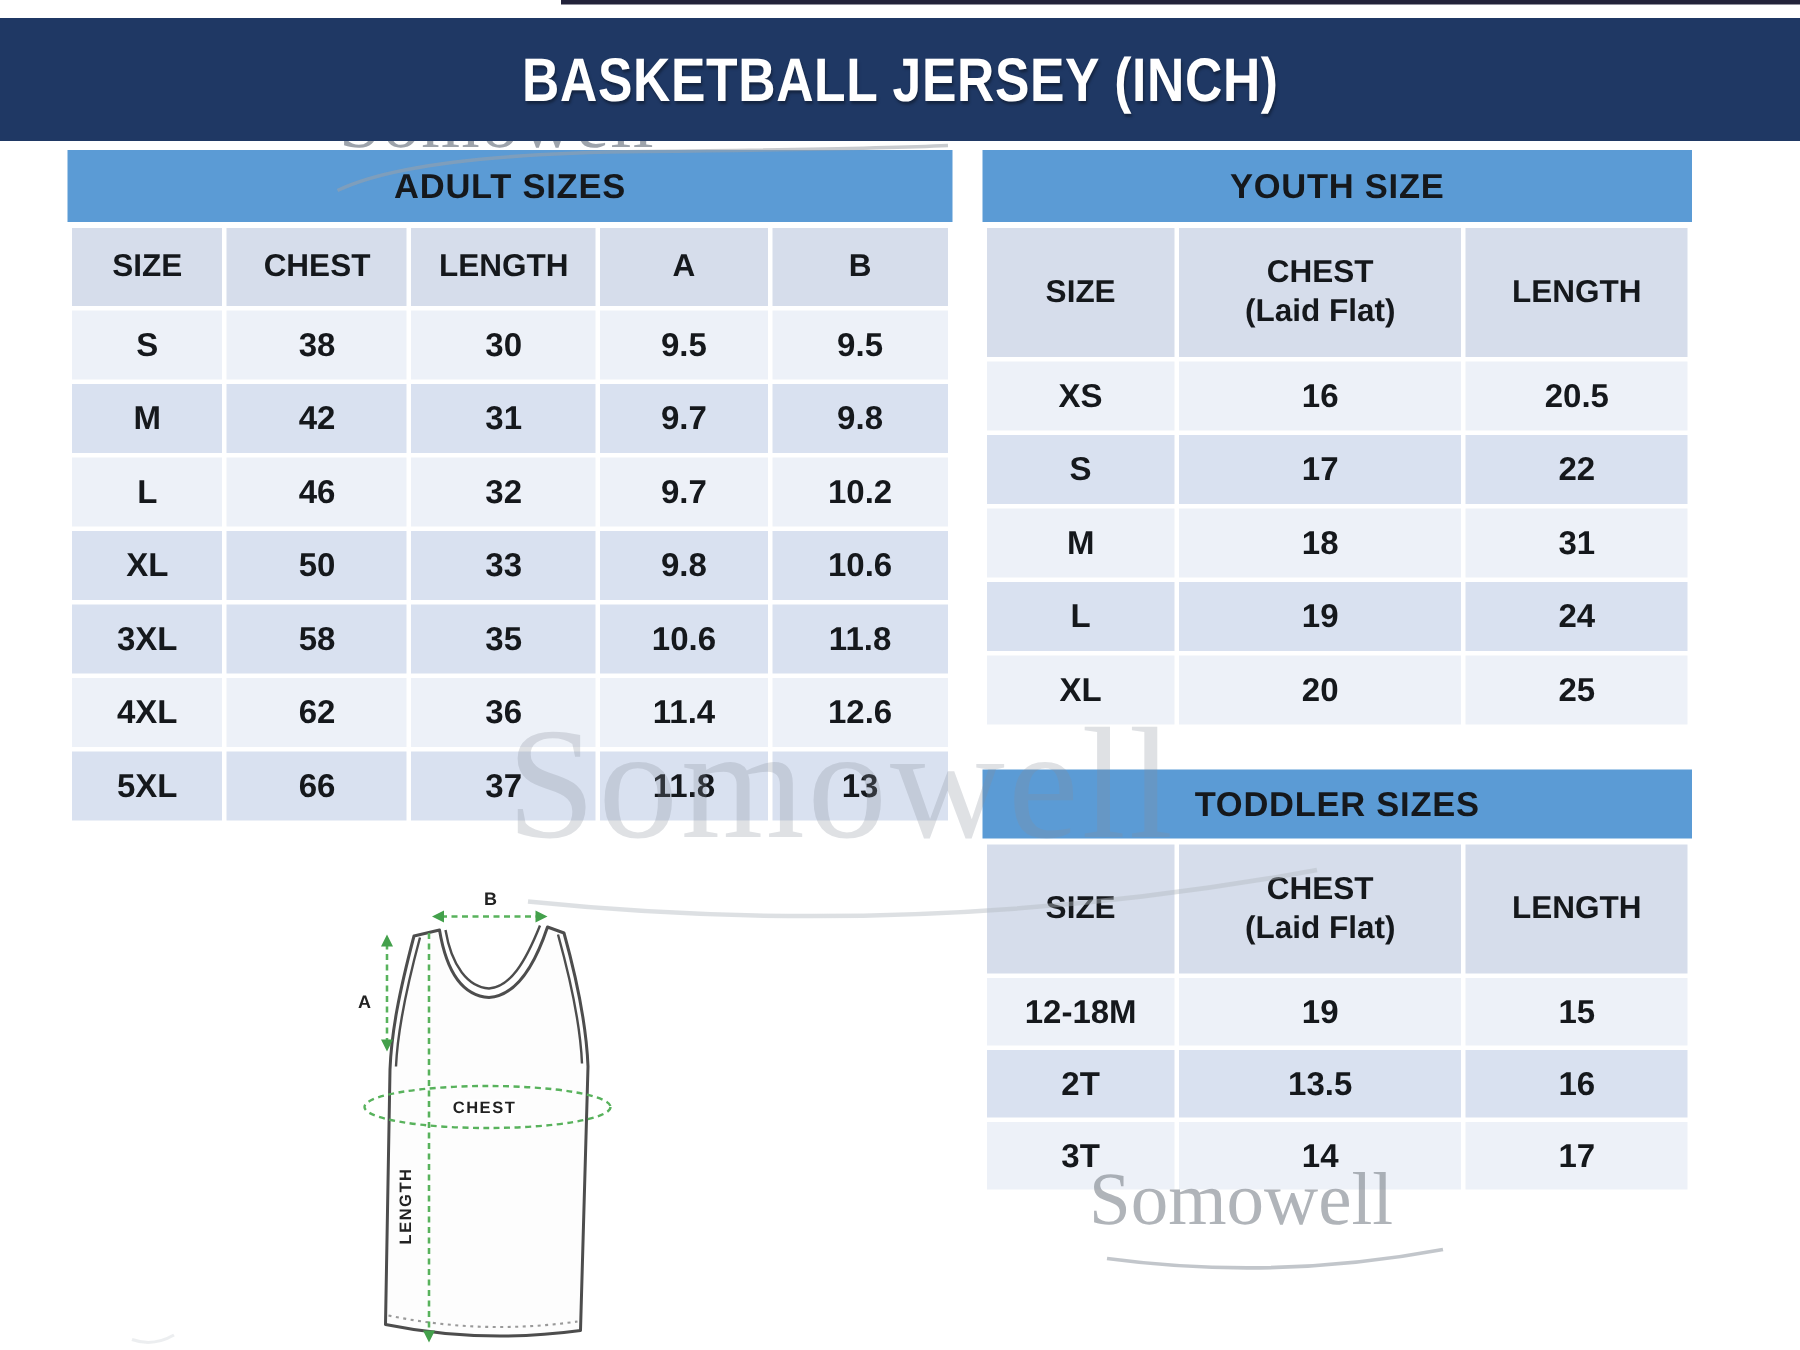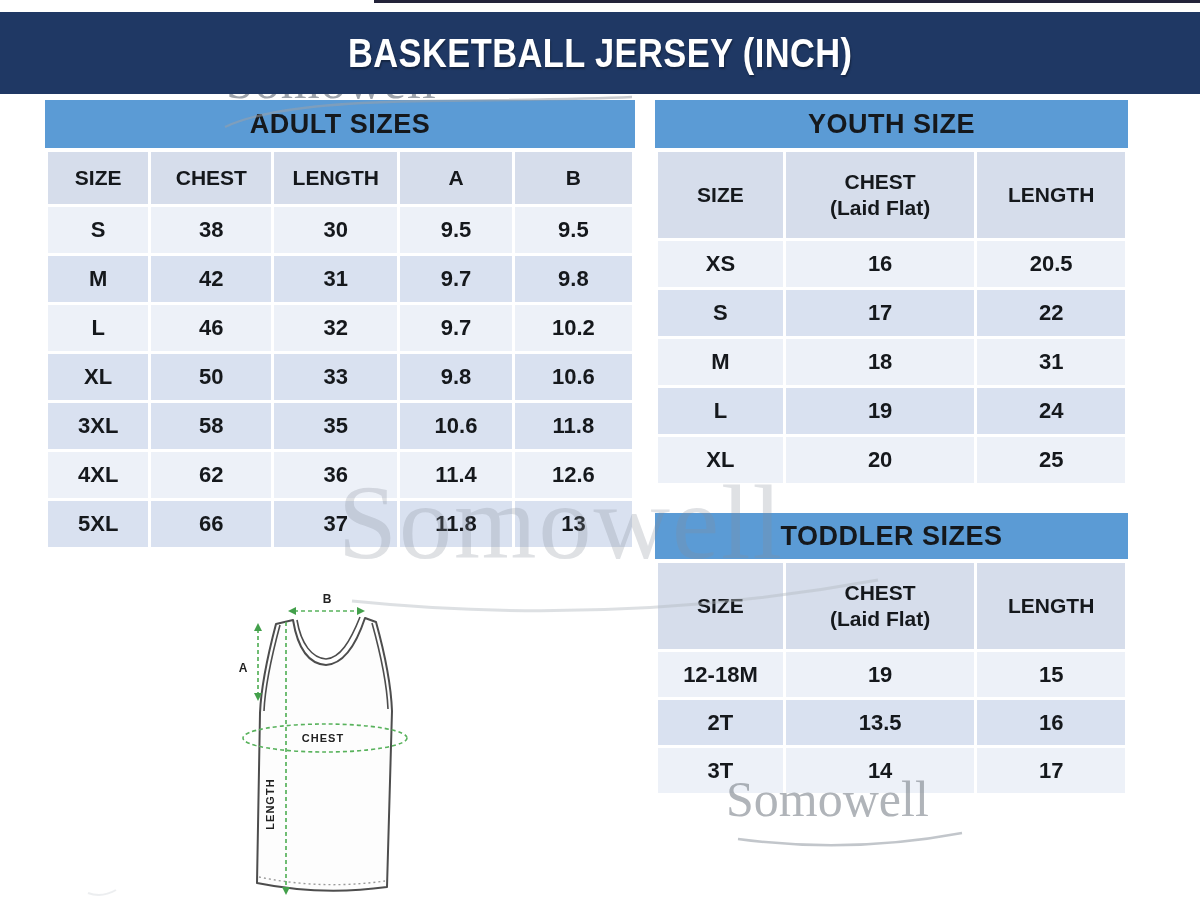--- a/index.html
+++ b/index.html
@@ -17,21 +17,21 @@
     color:#ffffff;font-weight:bold;font-size:41px;letter-spacing:.5px;
     transform:scaleX(.84);white-space:nowrap;
     text-shadow:1px 2px 2px rgba(0,0,0,.35);
   }
   
   .size-table{position:absolute;z-index:3}
   #adult-table{left:45px;top:100px;width:590px}
   #youth-table{left:655px;top:100px;width:473px}
   #toddler-table{left:655px;top:513px;width:473px}
   .tbl-title{
-    background:#5B9BD5;color:#15181c;font-weight:bold;font-size:27px;
+    background:#5B9BD5;color:#15181c;font-weight:bold;font-size:23px;
     text-align:center;height:48px;line-height:48px;letter-spacing:.5px;
   }
   #toddler-table .tbl-title{height:46px;line-height:46px}
   table{width:100%;border-collapse:separate;border-spacing:3px;table-layout:fixed;margin-top:1px}
   th{
     background:#D6DDEB;font-size:21px;font-weight:bold;color:#15181c;
     white-space:pre-line;height:50px;vertical-align:middle;text-align:center;line-height:1.25;
   }
   #youth-table th,#toddler-table th{height:84px}
   td{

